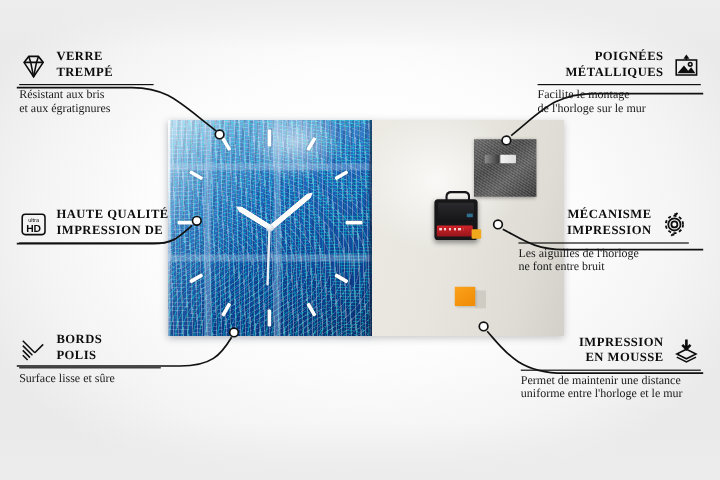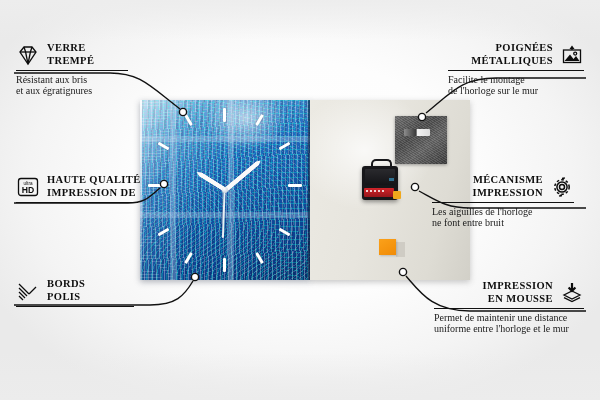--- a/index.html
+++ b/index.html
@@ -238,20 +238,21 @@
             <path d="M3 17 L7 21"></path>
           <path d="M13 15 L20 8"></path>
         </svg>
       </span>
       <div>
         <div class="co-title">BORDS</div>
         <div class="co-title">POLIS</div>
       </div>
     </div>
     <div class="co-rule" style="width:118px"></div>
+    <div class="co-desc">Surface lisse et sûre</div>
   </div>
 
   <div class="callout" style="left:448px;top:42px;width:136px">
     <div class="co-head right">
       <div>
         <div class="co-title right">POIGNÉES</div>
         <div class="co-title right">MÉTALLIQUES</div>
       </div>
       <span class="ic">
         <svg viewBox="0 0 24 24" fill="none" stroke="currentColor" stroke-width="1.3">

